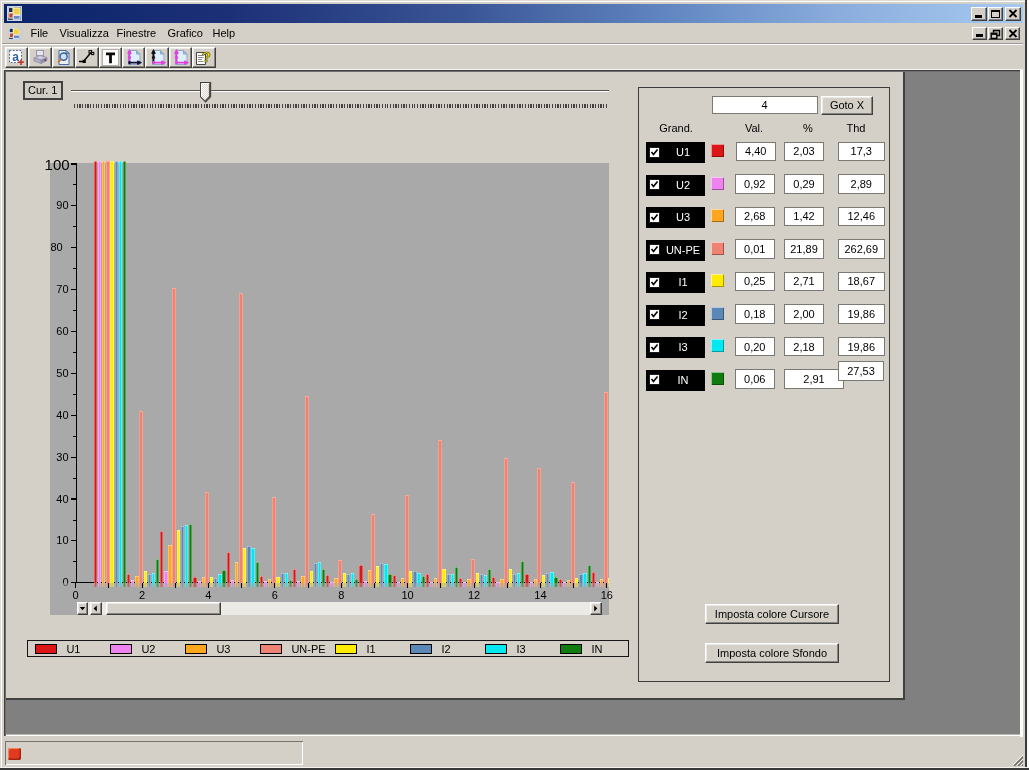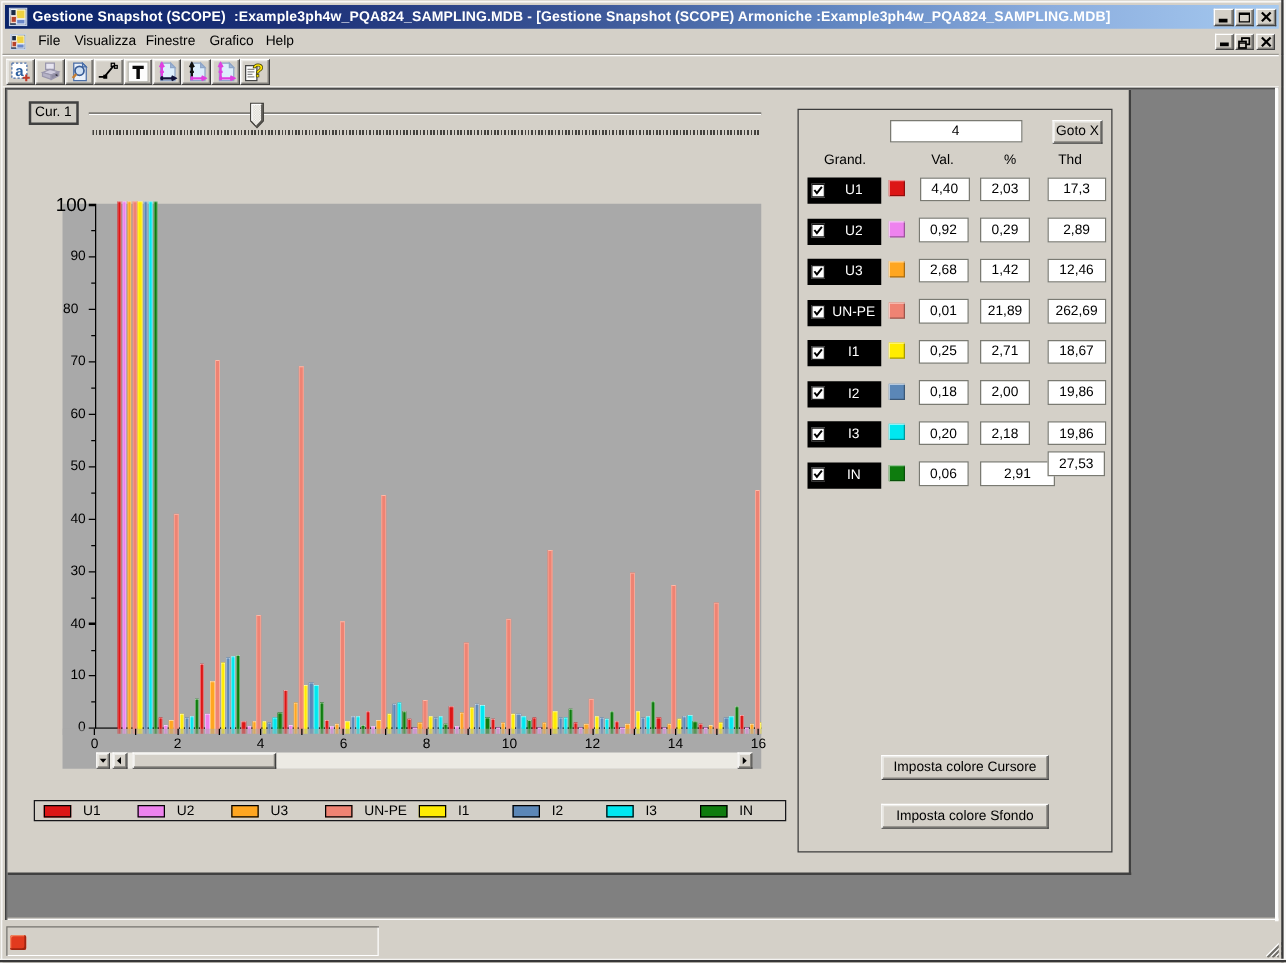--- a/index.html
+++ b/index.html
@@ -14,21 +14,20 @@
 <div id="scr">
 
 <div class="abs" style="left:4px;top:4px;width:1021px;height:19px;background:linear-gradient(90deg,#0a246a 0%,#1c3077 22%,#3a5596 45%,#6186c1 65%,#8badde 82%,#a6caf0 100%);"></div>
 <svg class="abs" style="left:7px;top:6px" width="15" height="15" viewBox="0 0 14 14">
       <rect x="0.5" y="0.5" width="13" height="13" fill="#30415f" stroke="#c8d4e8"></rect>
       <rect x="1.5" y="1.5" width="4.6" height="4.6" fill="#1a2a45" stroke="#e8eef8" stroke-width="0.8"></rect>
       <rect x="5.6" y="1.8" width="6.6" height="6.6" fill="#efd242" stroke="#fdf6d0" stroke-width="1"></rect>
       <rect x="1.7" y="6.6" width="4.2" height="4.6" fill="#b8442c" stroke="#f2d7c8" stroke-width="1"></rect>
       <rect x="5.8" y="8.8" width="6.4" height="3.6" fill="#6a87c8" stroke="#dde6f5" stroke-width="1"></rect>
     </svg>
-<div class="abs" style="left:26px;top:5.5px;width:940px;height:16px;color:#fff;font-weight:bold;font-size:11.2px;letter-spacing:0.12px;line-height:16px;white-space:nowrap;">Gestione Snapshot (SCOPE)&nbsp; :Example3ph4w_PQA824_SAMPLING.MDB - [Gestione Snapshot (SCOPE) Armoniche :Example3ph4w_PQA824_SAMPLING.MDB]</div>
 <div class="tbtn" style="left:971px;top:7px;width:15.5px;height:13.5px;">
       <div class="abs" style="left:3px;bottom:2px;width:7px;height:2.5px;background:#000;"></div>
     </div>
 <div class="tbtn" style="left:987.5px;top:7px;width:15.5px;height:13.5px;">
       <div class="abs" style="left:2.5px;top:1.5px;width:9px;height:8.5px;border:1px solid #000;border-top:2px solid #000;"></div>
     </div>
 <div class="tbtn" style="left:1005px;top:7px;width:15.5px;height:13.5px;">
       <svg class="abs" style="left:0;top:0" width="14" height="11" viewBox="0 0 14 11">
         <path d="M3.5 2 L10.5 9 M10.5 2 L3.5 9" stroke="#000" stroke-width="1.8"></path>
       </svg>
@@ -368,21 +367,21 @@
 <div class="abs" style="left:335.4px;top:644px;width:22px;height:9.5px;background:#ffec00;border:1.2px solid #000;"></div>
 <div class="abs" style="left:366.4px;top:642.5px;height:13px;line-height:13px;">I1</div>
 <div class="abs" style="left:410.4px;top:644px;width:22px;height:9.5px;background:#5b87b7;border:1.2px solid #000;"></div>
 <div class="abs" style="left:441.4px;top:642.5px;height:13px;line-height:13px;">I2</div>
 <div class="abs" style="left:485.4px;top:644px;width:22px;height:9.5px;background:#00e8f0;border:1.2px solid #000;"></div>
 <div class="abs" style="left:516.4px;top:642.5px;height:13px;line-height:13px;">I3</div>
 <div class="abs" style="left:560.4px;top:644px;width:22px;height:9.5px;background:#0e7c0e;border:1.2px solid #000;"></div>
 <div class="abs" style="left:591.4px;top:642.5px;height:13px;line-height:13px;">IN</div>
 <div class="abs" style="left:638px;top:87px;width:252px;height:595px;border:1.2px solid #3c3c3c;background:#d4d0c8;"></div>
 <div class="abs white-in ctr" style="left:711.5px;top:95.5px;width:106px;height:18.5px;">4</div>
-<div class="abs btn3d ctr" style="left:842px;top:95.5px;width:40px;height:19px;">Goto X</div>
+<div class="abs btn3d ctr" style="left:821px;top:95.5px;width:52px;height:19px;">Goto X</div>
 <div class="abs" style="left:646px;top:122px;width:60px;text-align:center;height:13px;line-height:13px;">Grand.</div>
 <div class="abs" style="left:724px;top:122px;width:60px;text-align:center;height:13px;line-height:13px;">Val.</div>
 <div class="abs" style="left:778px;top:122px;width:60px;text-align:center;height:13px;line-height:13px;">%</div>
 <div class="abs" style="left:826px;top:122px;width:60px;text-align:center;height:13px;line-height:13px;">Thd</div>
 <div class="abs" style="left:646px;top:142.0px;width:59px;height:21px;background:#000;"></div>
 <div class="abs" style="left:648.5px;top:146.5px;width:11px;height:11px;background:#fff;border:1px solid #1a1a1a;">
       <svg width="9" height="9" viewBox="0 0 9 9" style="position:absolute;left:0;top:0">
         <path d="M1.5 4 L3.5 6.5 L7.5 1.5" fill="none" stroke="#000" stroke-width="1.6"></path>
       </svg>
     </div>

